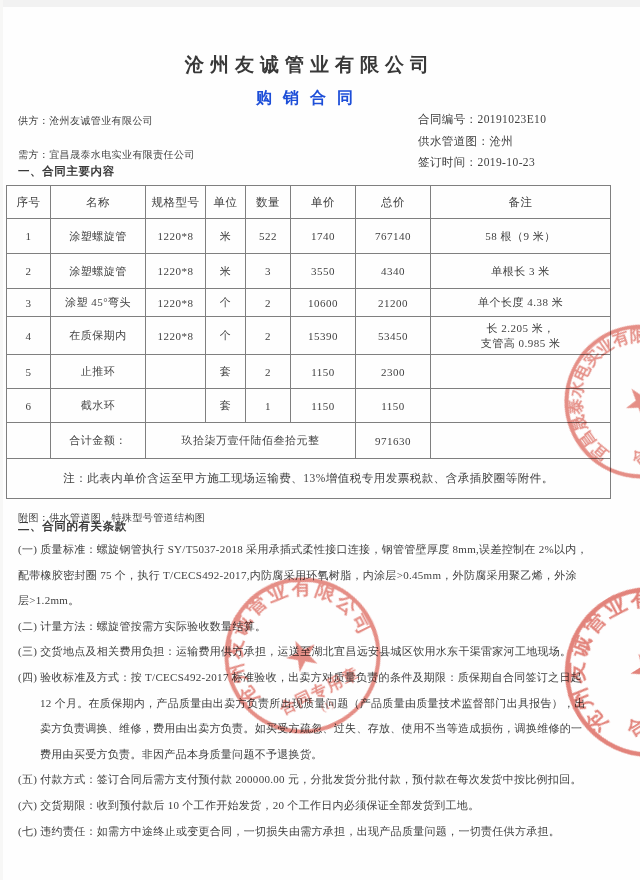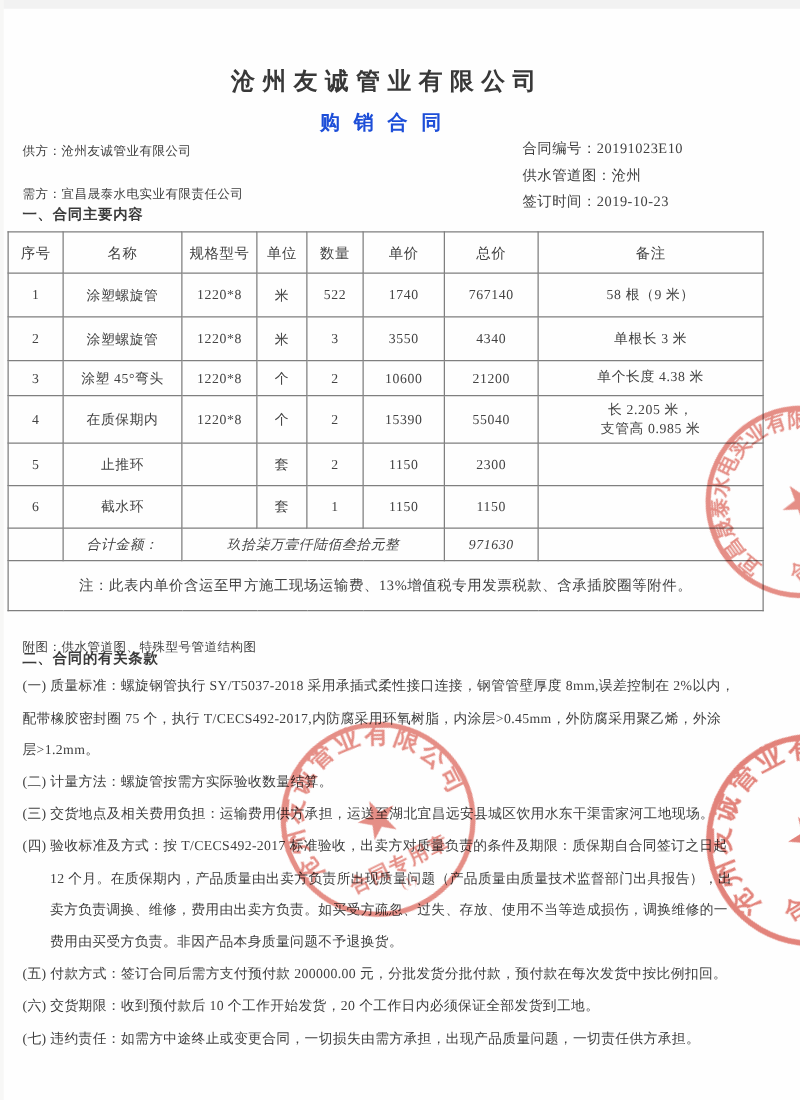--- a/index.html
+++ b/index.html
@@ -25,21 +25,21 @@
   .sec1-heading{top:164px;}
   .sec2-heading{top:519px;}
 
   table.goods{position:absolute;top:185px;left:6px;width:604px;border-collapse:collapse;
     font-size:11px;color:#424242;table-layout:fixed;}
   table.goods td,table.goods th{border:1px solid #7f7f7f;text-align:center;
     font-weight:400;padding:2px 3px;letter-spacing:.5px;overflow:hidden;}
   table.goods th{font-size:11.5px;}
   tr.hdr{height:33px;} tr.r1{height:35px;} tr.r2{height:35px;} tr.r3{height:28px;}
   tr.r4{height:38px;} tr.r5{height:34px;} tr.r6{height:34px;}
-  tr.total{height:26px;font-style:italic;} tr.noterow{height:40px;}
+  tr.total{height:36px;} tr.noterow{height:40px;}
   td.remark{white-space:pre-line;line-height:15px;}
   td.notecell{text-align:left;padding-left:6px;font-size:11.5px;}
 
   .attachment{top:498px;left:18px;margin-top:13px;}
   .clauses{position:absolute;top:537px;left:18px;width:610px;}
   .clause-line{font-size:11px;line-height:25.6px;white-space:nowrap;letter-spacing:.3px;height:25.6px;}
   .clause-line.ind{padding-left:22px;}
 
   .stamp{position:absolute;mix-blend-mode:multiply;opacity:.62;filter:blur(.3px);}
   .stamp svg{display:block;}
@@ -119,21 +119,21 @@
     <td>21200</td>
     <td class="remark">单个长度 4.38 米</td>
   </tr>
   <tr class="r4">
     <td>4</td>
     <td>在质保期内</td>
     <td>1220*8</td>
     <td>个</td>
     <td>2</td>
     <td>15390</td>
-    <td>55040</td>
+    <td>53450</td>
     <td class="remark">长 2.205 米，
 支管高 0.985 米</td>
   </tr>
   <tr class="r5">
     <td>5</td>
     <td>止推环</td>
     <td></td>
     <td>套</td>
     <td>2</td>
     <td>1150</td>

